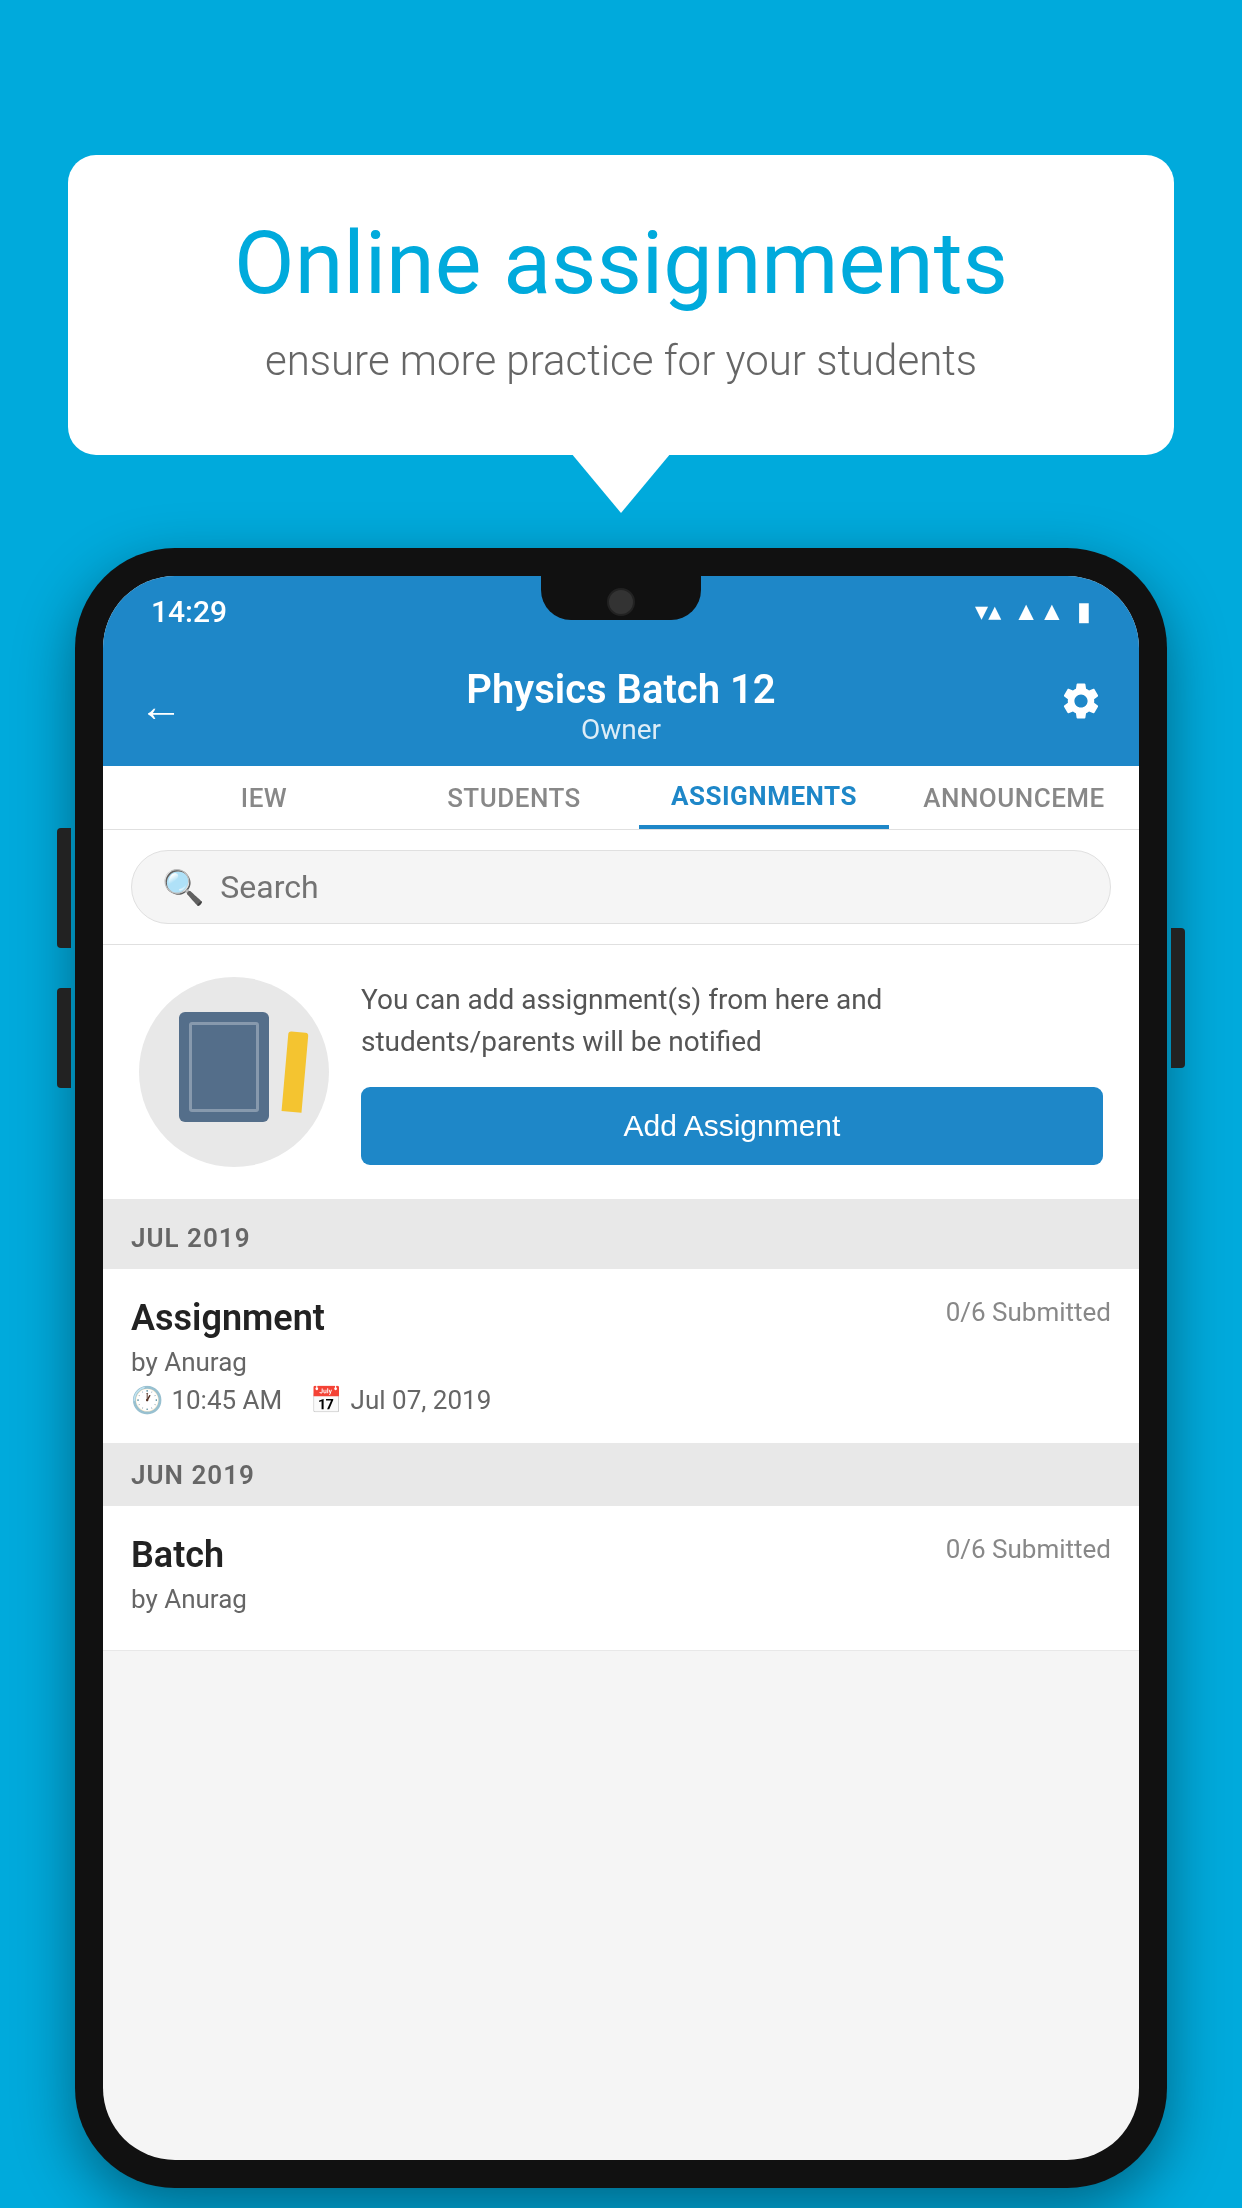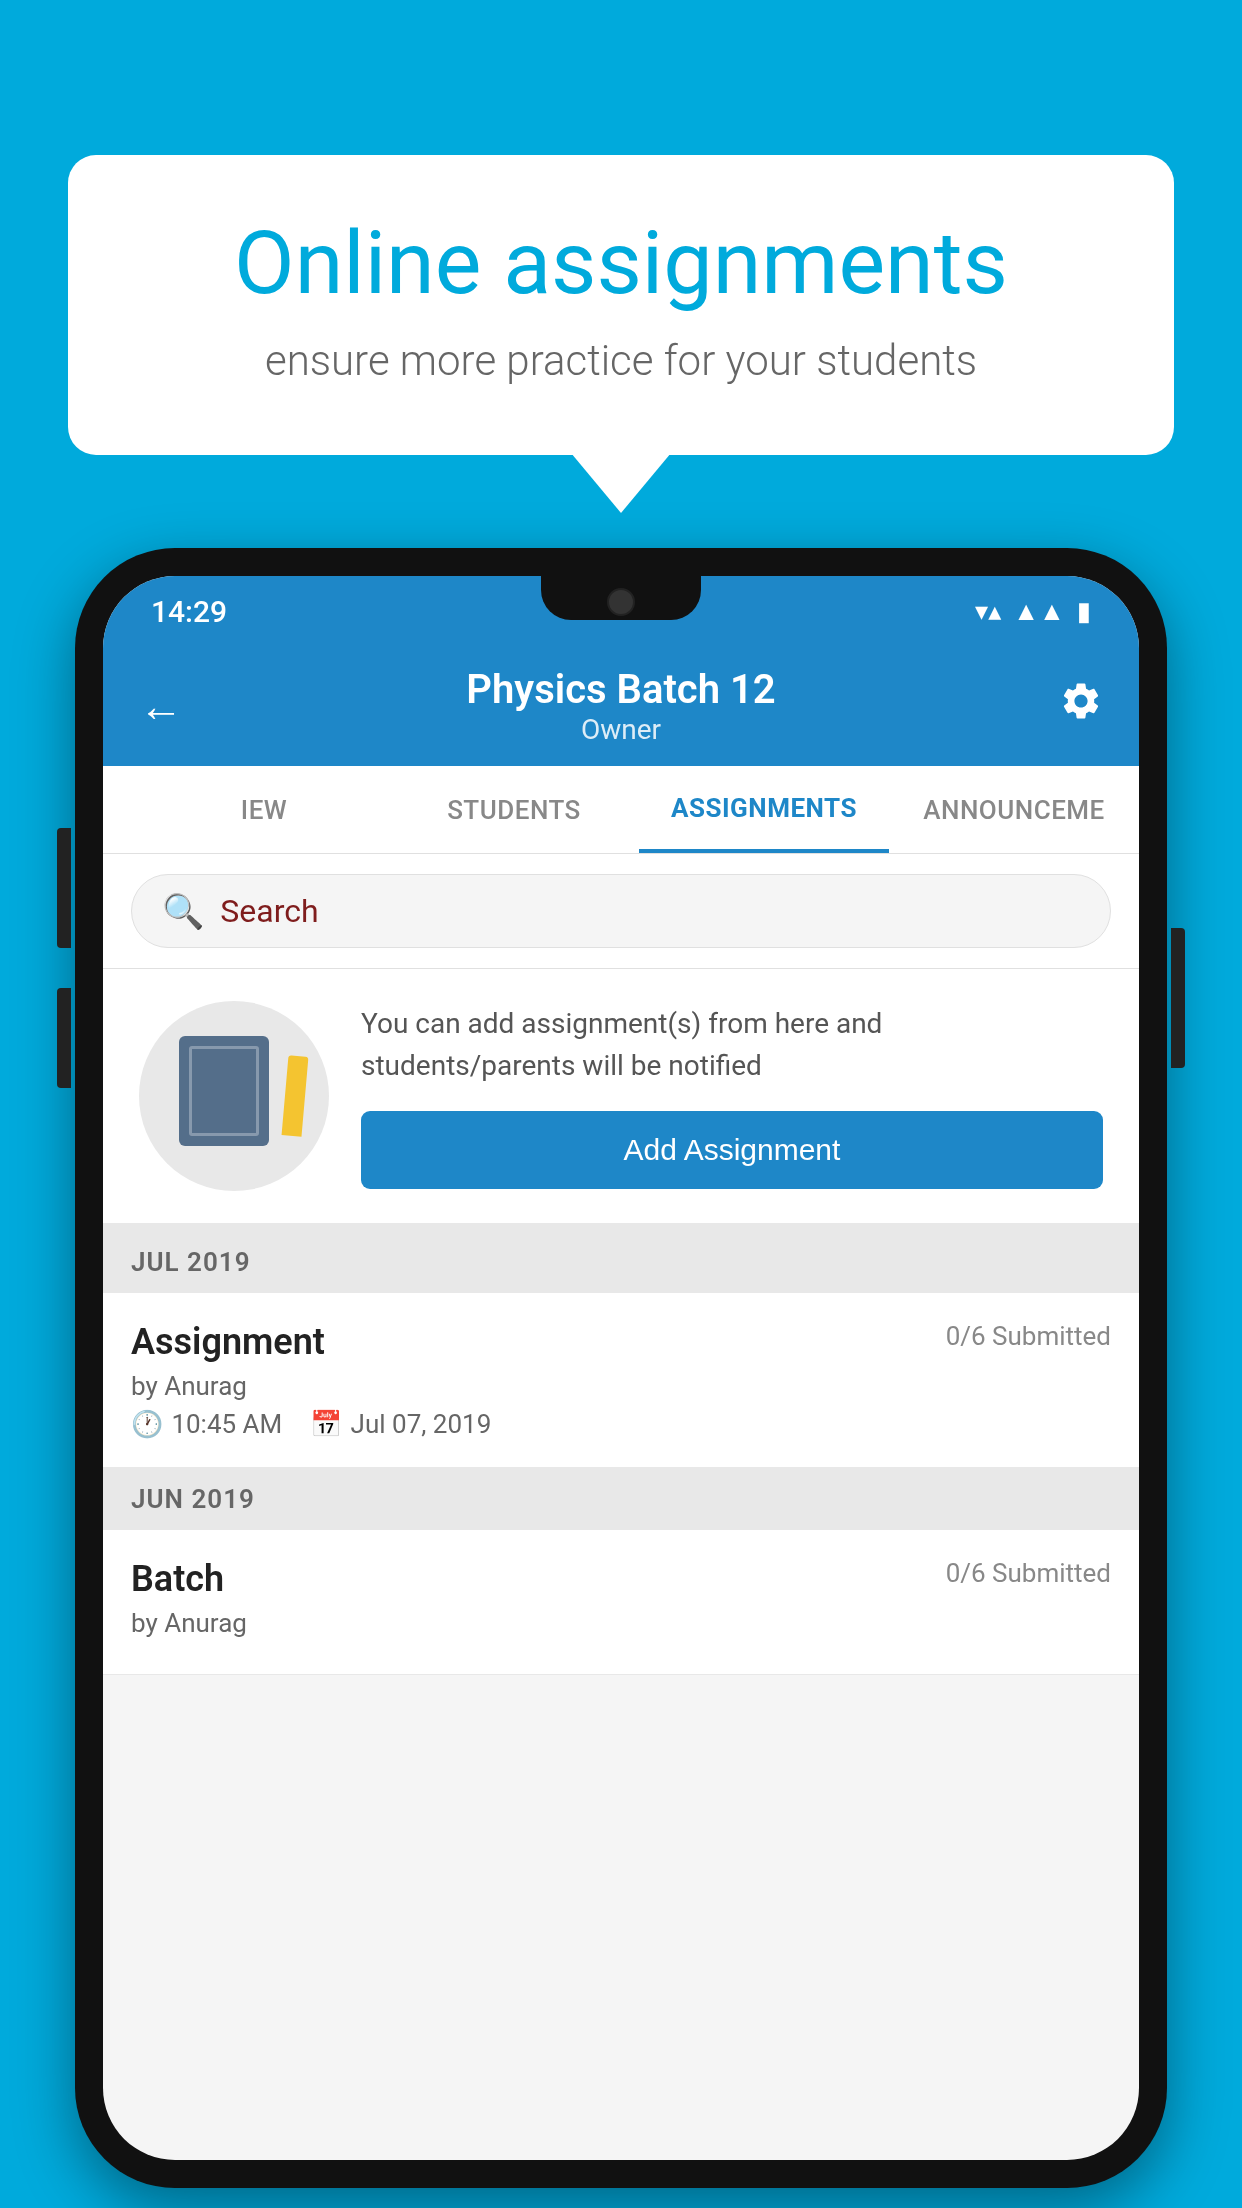--- a/index.html
+++ b/index.html
@@ -203,21 +203,21 @@
       right: 36px;
       color: white;
       font-size: 44px;
     }
 
     
     .tabs-bar {
       background: white;
       display: flex;
       border-bottom: 1px solid #e0e0e0;
-      height: 88px;
+      height: 64px;
       align-items: center;
       padding-left: 36px;
     }
 
     .tab-item {
       flex: 1;
       text-align: center;
       font-size: 26px;
       color: #888;
       font-weight: 500;
@@ -253,21 +253,21 @@
       gap: 16px;
     }
 
     .search-icon {
       font-size: 34px;
       color: #888;
     }
 
     .search-text {
       font-size: 32px;
-      color: #7f1d1d;
+      color: #737373;
     }
 
     
     .promo-section {
       background: white;
       padding: 32px 36px;
       display: flex;
       align-items: center;
       gap: 32px;
       border-bottom: 8px solid #e8e8e8;

